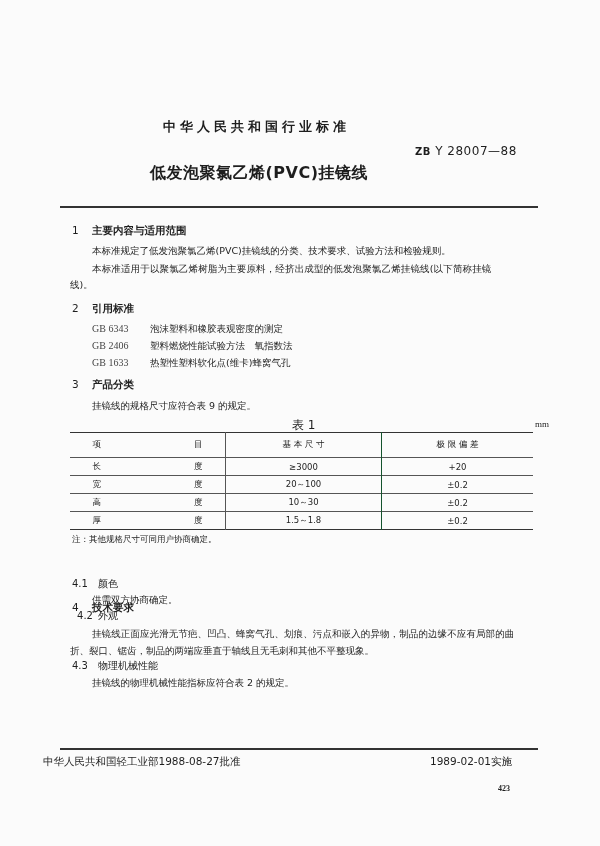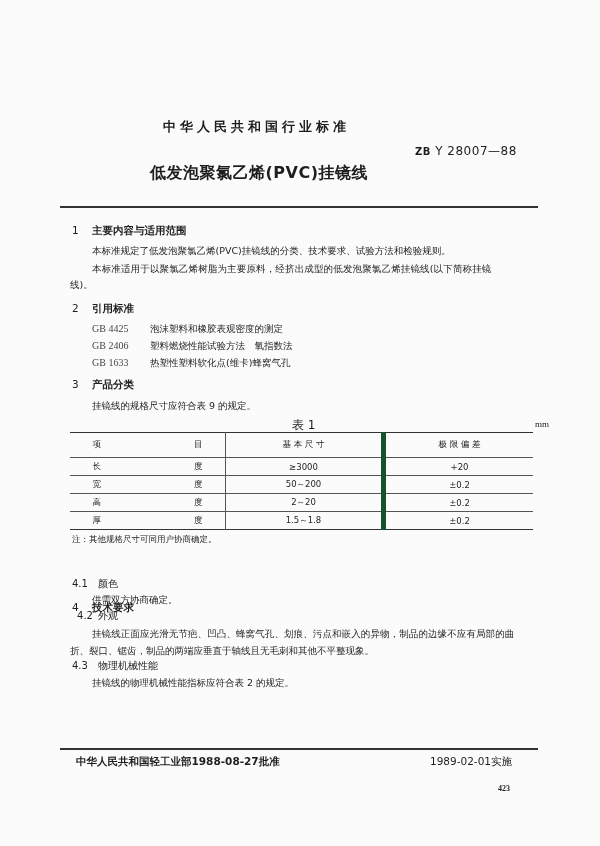--- a/index.html
+++ b/index.html
@@ -20,43 +20,43 @@
   .sub .num { display:inline-block; width:26px; }
   .ref { font-size:9.5px; }
   .ref .gb { display:inline-block; width:58px; font-family:"Liberation Serif", serif; font-size:10px; color:#444; }
   table.t1 {
     position:absolute; left:70px; top:432px; width:463px; border-collapse:collapse;
     font-size:8.5px; border-top:1.5px solid #333; border-bottom:1.5px solid #333;
   }
   table.t1 td { border-top:1px solid #555; text-align:center; height:17px; padding:0; }
   table.t1 tr:first-child td { height:24px; border-top:none; }
   table.t1 td.c1 { width:155px; border-right:1px solid #555; }
-  table.t1 td.c2 { width:155px; border-right:5px solid #14532d; }
+  table.t1 td.c2 { width:155px; border-right:1px solid #14532d; }
   .pair { display:inline-block; width:110px; text-align:left; }
   .pair span:last-child { float:right; }
   .foot-rule { position:absolute; left:60px; top:748px; width:478px; height:1.5px; background:#333; }
-  .foot-l { left:76px; top:755px; font-size:10.5px; font-weight:bold; }
+  .foot-l { left:43px; top:755px; font-size:10.5px; font-weight:normal; }
   .foot-r { left:430px; top:755px; font-size:10.5px; }
   .pageno { left:498px; top:784px; font-size:8px; font-family:"Liberation Serif", serif;font-weight:bold; }
 </style>
 </head>
 <body>
 
 <div class="abs org">中华人民共和国行业标准</div>
 <div class="abs code"><b>ZB</b> <span>Y 28007—88</span></div>
 <div class="abs title">低发泡聚氯乙烯(PVC)挂镜线</div>
 <div class="rule" style="top:206px;"></div>
 
 <div class="abs sec" style="left:72px; top:224px;"><span class="num">1</span><span>主要内容与适用范围</span></div>
 <div class="abs para" style="left:92px; top:243px;">本标准规定了低发泡聚氯乙烯(PVC)挂镜线的分类、技术要求、试验方法和检验规则。</div>
 <div class="abs para" style="left:92px; top:261px; letter-spacing:0.15px;">本标准适用于以聚氯乙烯树脂为主要原料，经挤出成型的低发泡聚氯乙烯挂镜线(以下简称挂镜</div>
 <div class="abs para" style="left:70px; top:277px;">线)。</div>
 
 <div class="abs sec" style="left:72px; top:302px;"><span class="num">2</span><span>引用标准</span></div>
-<div class="abs ref" style="left:92px; top:323px;"><span class="gb">GB 4425</span><span>泡沫塑料和橡胶表观密度的测定</span></div>
+<div class="abs ref" style="left:92px; top:323px;"><span class="gb">GB 6343</span><span>泡沫塑料和橡胶表观密度的测定</span></div>
 <div class="abs ref" style="left:92px; top:340px;"><span class="gb">GB 2406</span><span>塑料燃烧性能试验方法　氧指数法</span></div>
 <div class="abs ref" style="left:92px; top:357px;"><span class="gb">GB 1633</span><span>热塑性塑料软化点(维卡)蜂窝气孔</span></div>
 
 <div class="abs sec" style="left:72px; top:378px;"><span class="num">3</span><span>产品分类</span></div>
 <div class="abs para" style="left:92px; top:398px;">挂镜线的规格尺寸应符合表 9 的规定。</div>
 
 <div class="abs" style="left:292px; top:417px; font-size:12px;">表 1</div>
 <div class="abs" style="left:535px; top:419px; font-size:9px; font-family:'Liberation Serif', serif;">mm</div>
 
 <table class="t1">
@@ -66,26 +66,26 @@
     <td class="c2">基 本 尺 寸</td>
     <td>极 限 偏 差</td>
   </tr>
   <tr>
     <td class="c1"><span class="pair"><span>长</span><span>度</span></span></td>
     <td class="c2">≥3000</td>
     <td>+20</td>
   </tr>
   <tr>
     <td class="c1"><span class="pair"><span>宽</span><span>度</span></span></td>
-    <td class="c2">50～200</td>
+    <td class="c2">20～100</td>
     <td>±0.2</td>
   </tr>
   <tr>
     <td class="c1"><span class="pair"><span>高</span><span>度</span></span></td>
-    <td class="c2">2～20</td>
+    <td class="c2">10～30</td>
     <td>±0.2</td>
   </tr>
   <tr>
     <td class="c1"><span class="pair"><span>厚</span><span>度</span></span></td>
     <td class="c2">1.5～1.8</td>
     <td>±0.2</td>
   </tr>
 </tbody>
   </table>
 <div class="abs" style="left:72px; top:534px; font-size:8.5px;">注：其他规格尺寸可同用户协商确定。</div>

